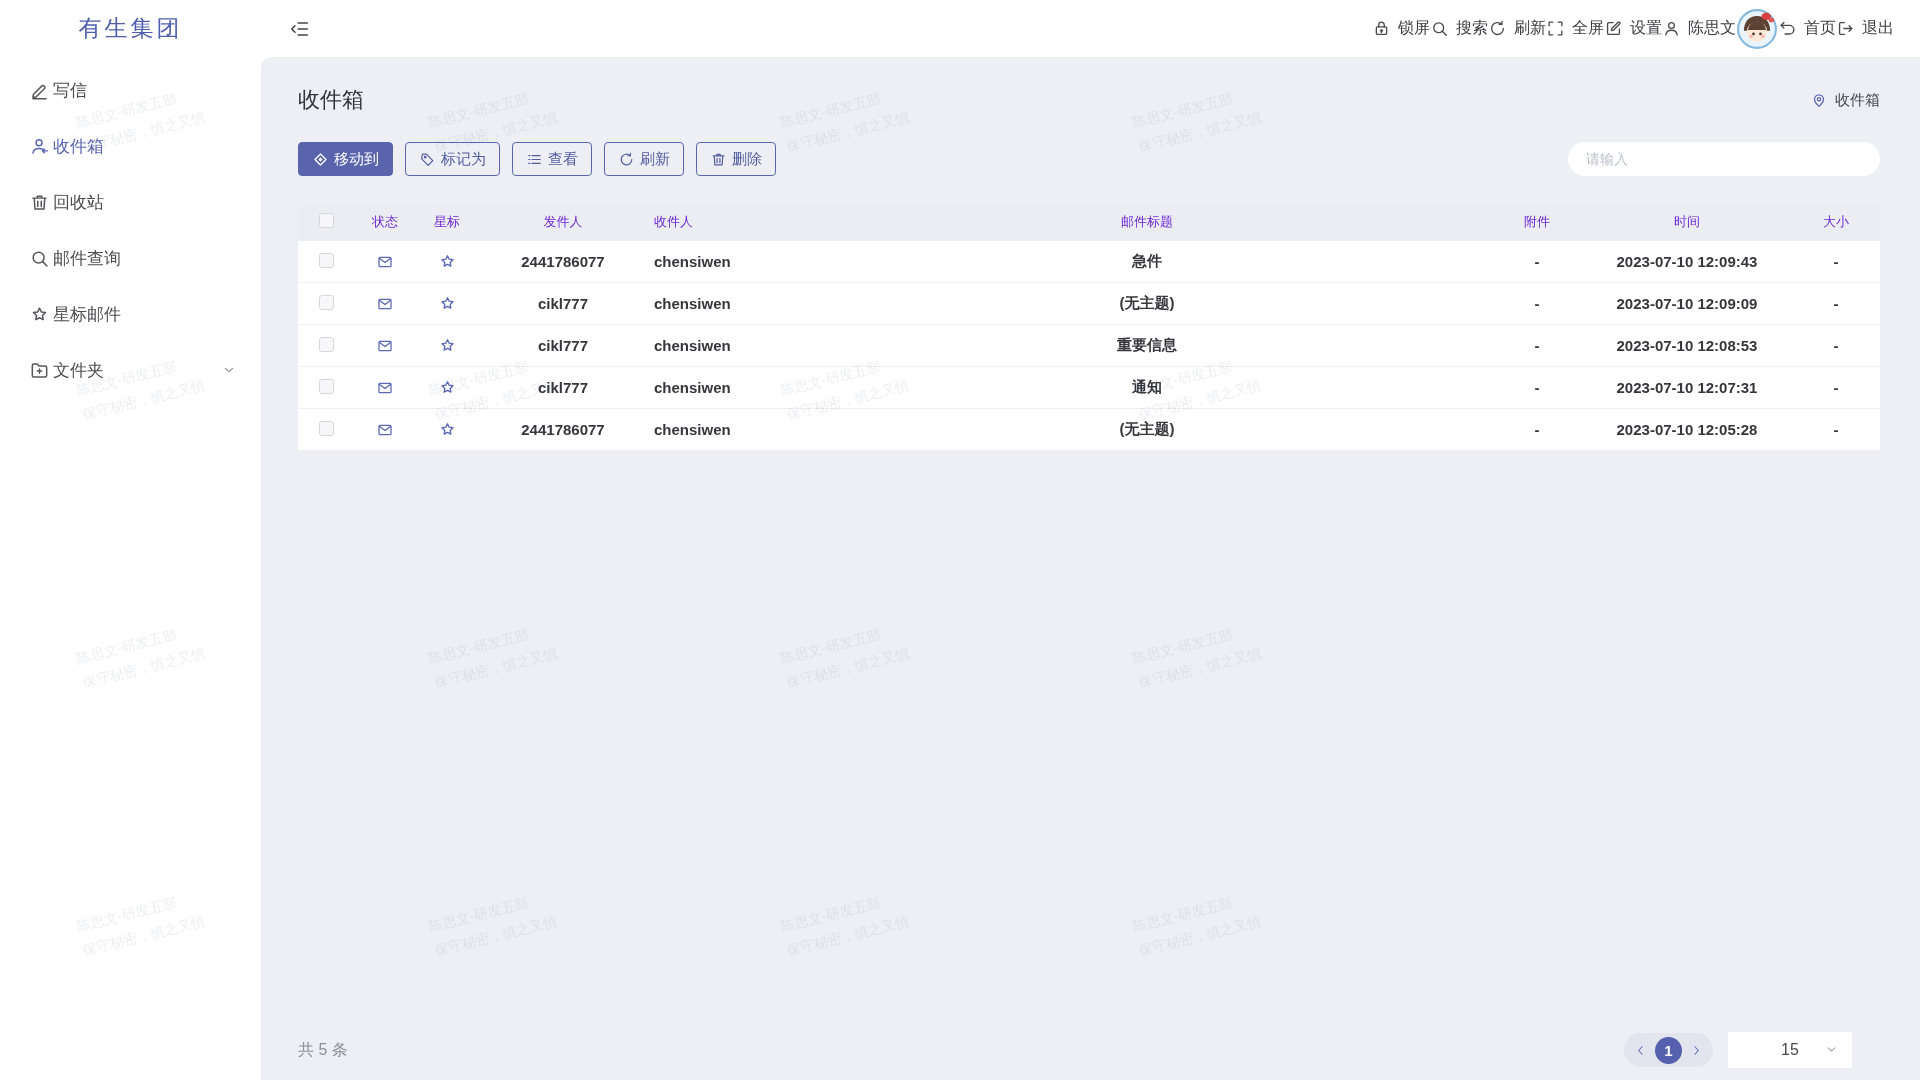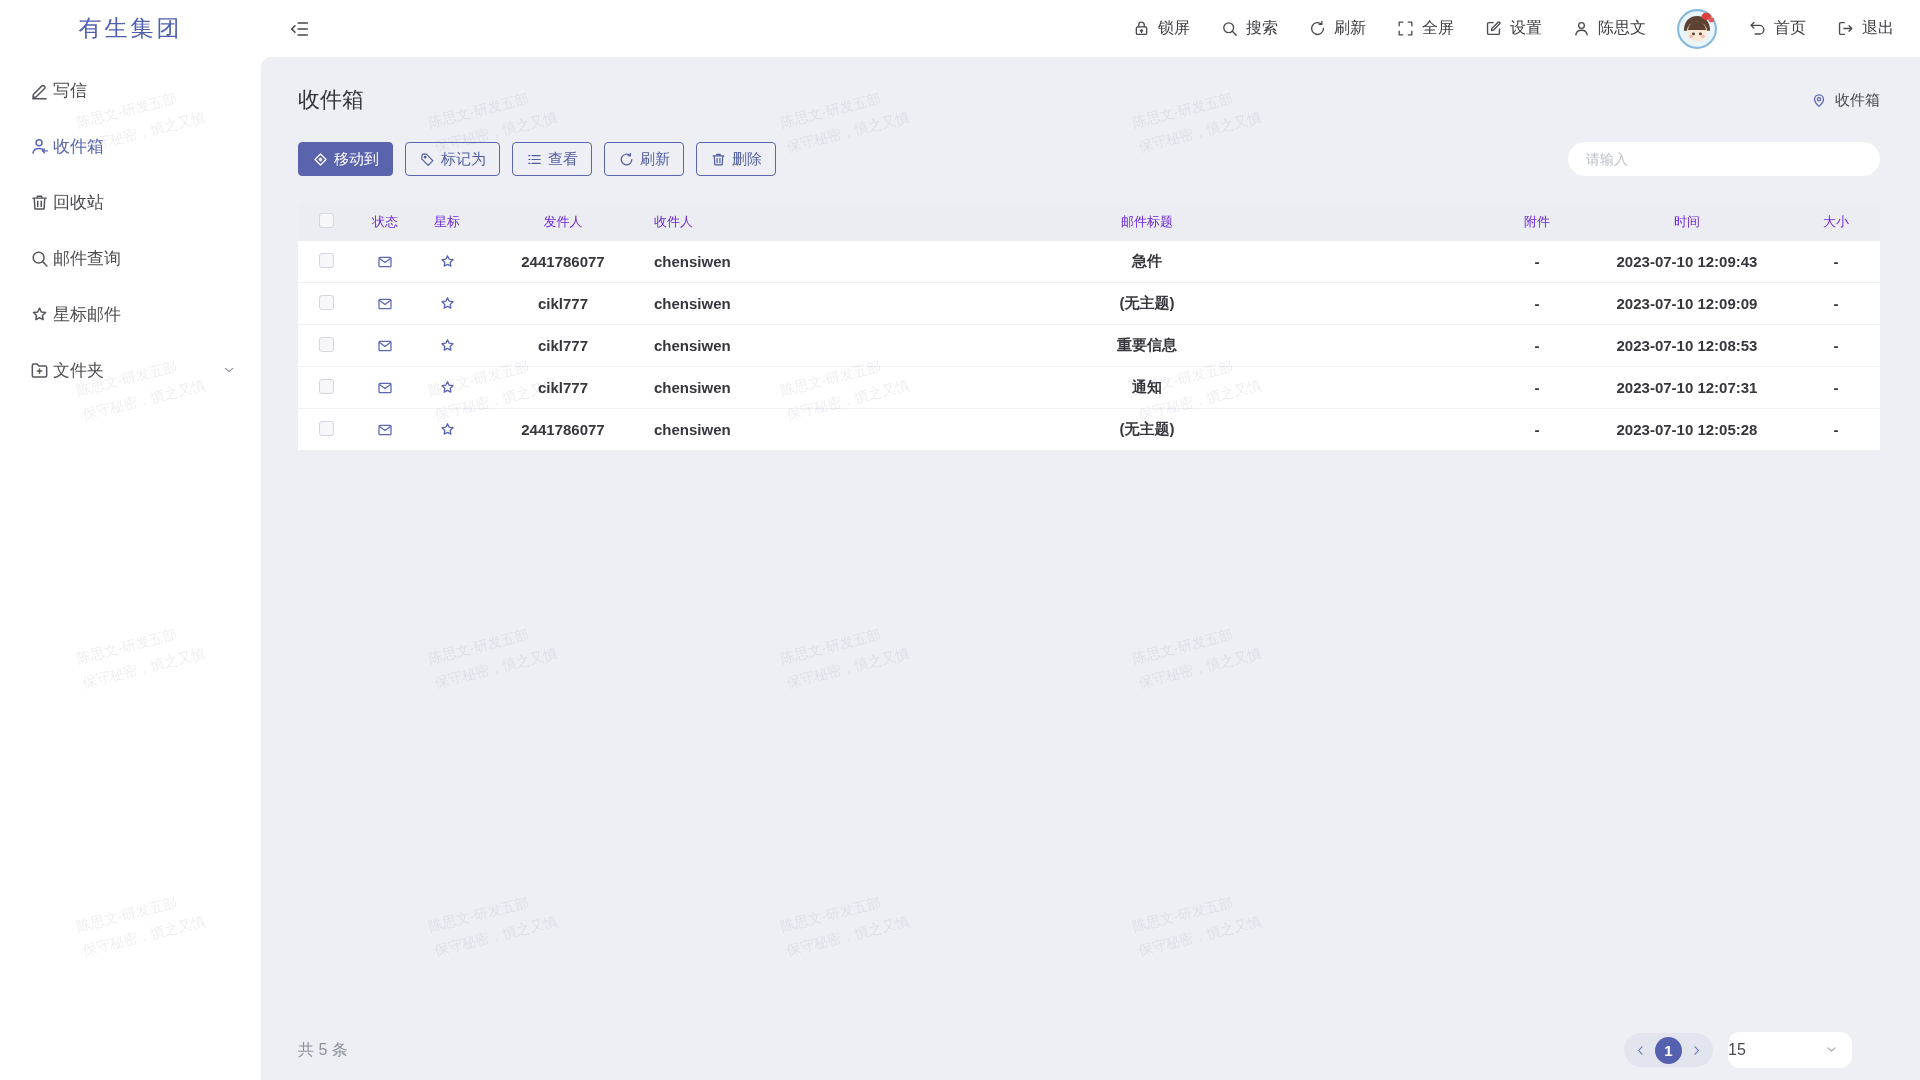--- a/index.html
+++ b/index.html
@@ -16,21 +16,21 @@
   .nav-item { height:46px; margin-bottom:10px; display:flex; align-items:center;
               padding:0 24px 0 29px; gap:3px; font-size:17px; color:#4d4d52; cursor:pointer; }
   .nav-item .nicon { width:21px; height:21px; flex:0 0 21px; color:#55555c; }
   .nav-item.active, .nav-item.active .nicon { color:#5a66b2; }
   .nav-item .spacer { flex:1; }
   .nav-item .chev { width:16px; height:16px; color:#8b8f9a; }
   
   .topbar { position:absolute; left:261px; top:0; right:0; height:57px; background:#fff;
             display:flex; align-items:center; justify-content:space-between; padding:0 26px 0 28px; z-index:3; }
   .collapse-btn { width:22px; height:22px; color:#45454b; cursor:pointer; }
-  .topbar-actions { display:flex; align-items:center; gap:30px; }
+  .topbar-actions { display:flex; align-items:center; }
   .tb-action { display:flex; align-items:center; gap:7px; font-size:16px; color:#3d3d42; cursor:pointer; }
   .tb-action .ticon { width:19px; height:19px; color:#4a4a50; }
   .avatar { width:42px; height:42px; border-radius:50%; overflow:visible; cursor:pointer; }
   
   .content { position:absolute; left:261px; top:57px; right:0; bottom:0; background:#edeff5;
              border-top-left-radius:10px; padding:28px 40px 0 37px; z-index:1; }
   .content-head { display:flex; align-items:center; justify-content:space-between; }
   .page-title { font-size:22px; font-weight:500; color:#333338; }
   .breadcrumb { display:flex; align-items:center; gap:7px; font-size:15px; color:#45454b; }
   .breadcrumb .bicon { width:18px; height:18px; color:#5a66b2; }
@@ -57,22 +57,22 @@
   .staricon { width:19px; height:19px; color:#5b68b4; display:inline-block; vertical-align:middle; cursor:pointer; }
   
   .list-footer { position:absolute; left:37px; right:40px; bottom:10px; height:40px;
                  display:flex; align-items:center; justify-content:space-between; }
   .total { font-size:16px; color:#8b909b; }
   .footer-right { display:flex; align-items:center; gap:15px; margin-right:28px; }
   .pager { height:34px; background:#e3e5ee; border-radius:17px; display:flex; align-items:center; padding:0 9px; gap:7px; }
   .pg-arrow { width:15px; height:15px; color:#5a66b2; cursor:pointer; }
   .pg-num { width:27px; height:27px; border-radius:50%; background:#5560ae; color:#fff; font-size:15px; font-weight:700;
             display:flex; align-items:center; justify-content:center; cursor:pointer; }
-  .page-size { width:124px; height:36px; background:#fff; border-radius:12px; display:flex; align-items:center;
-               position:relative; font-size:16px; color:#4a4a50; cursor:pointer; }
+  .page-size { width:124px; height:36px; background:#fff; border-radius:0; display:flex; align-items:center;
+               justify-content:center; position:relative; font-size:16px; color:#4a4a50; cursor:pointer; }
   .page-size .pschev { width:15px; height:15px; color:#a0a4ae; position:absolute; right:13px; top:10px; }
   
   .wm-layer { position:absolute; inset:0; z-index:60; pointer-events:none; overflow:hidden; }
   .wm { position:absolute; transform:rotate(-14deg); font-size:14px; line-height:1.75; color:#424a66;
         opacity:0.09; white-space:nowrap; }
 </style>
 </head>
 <body>
 
 <aside class="sidebar">

